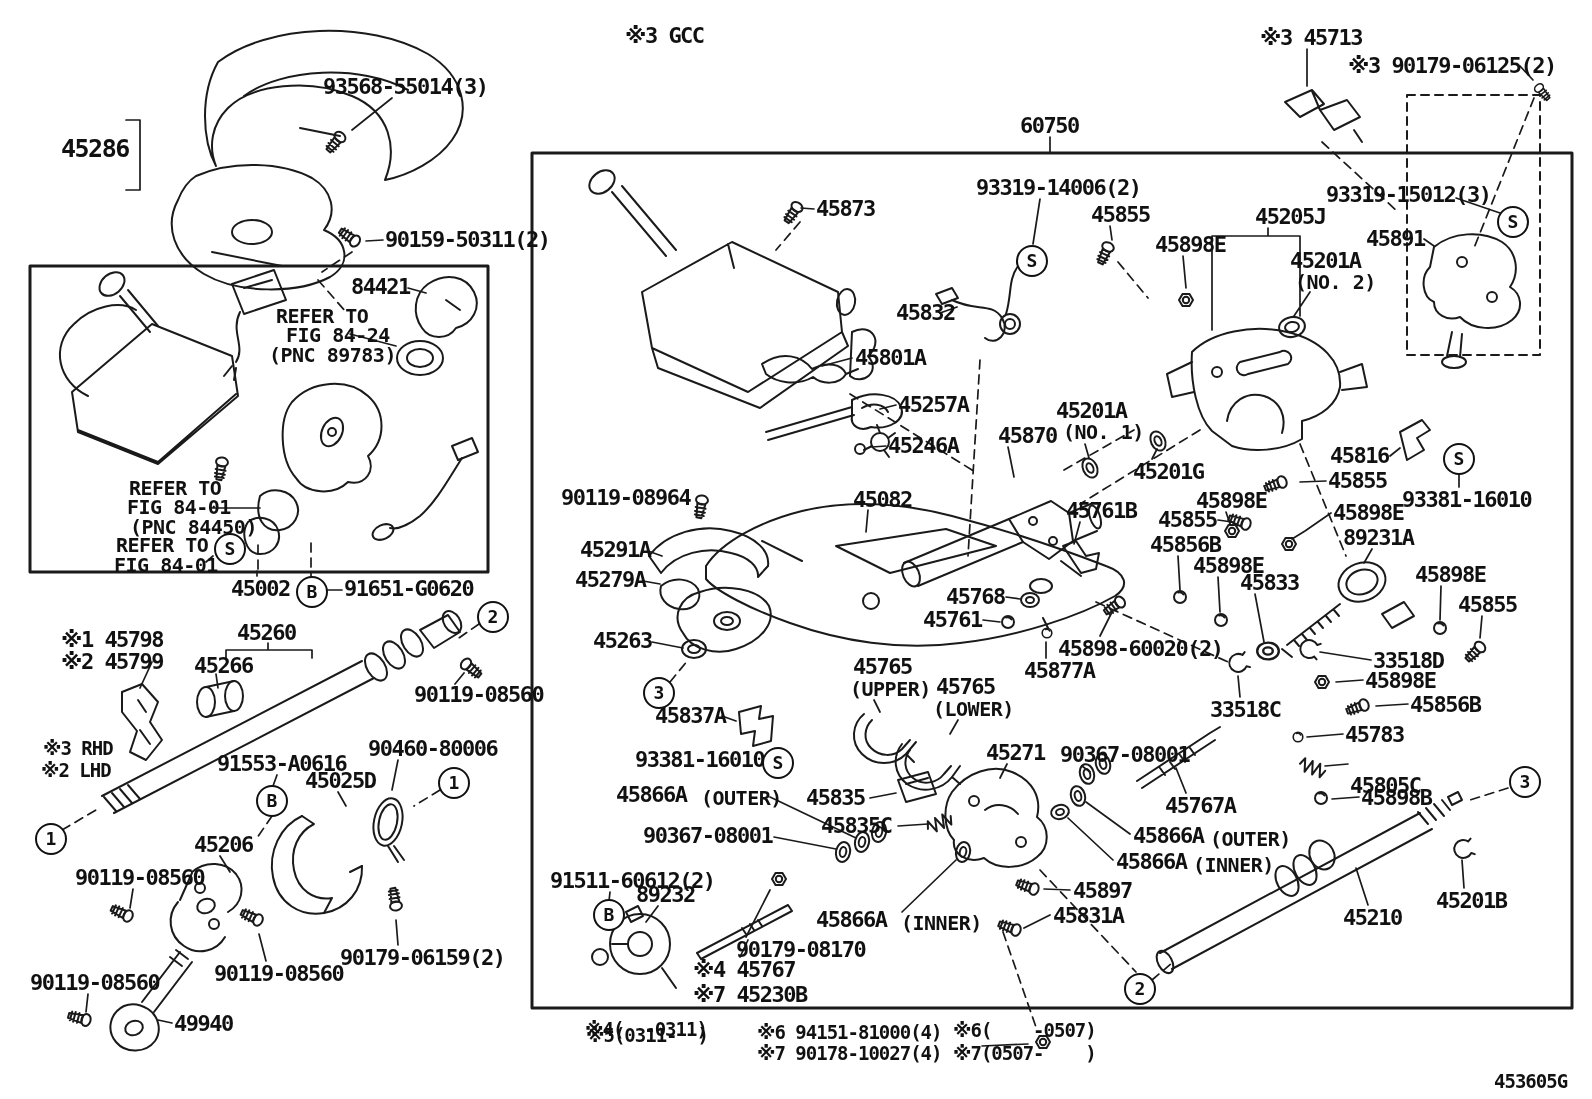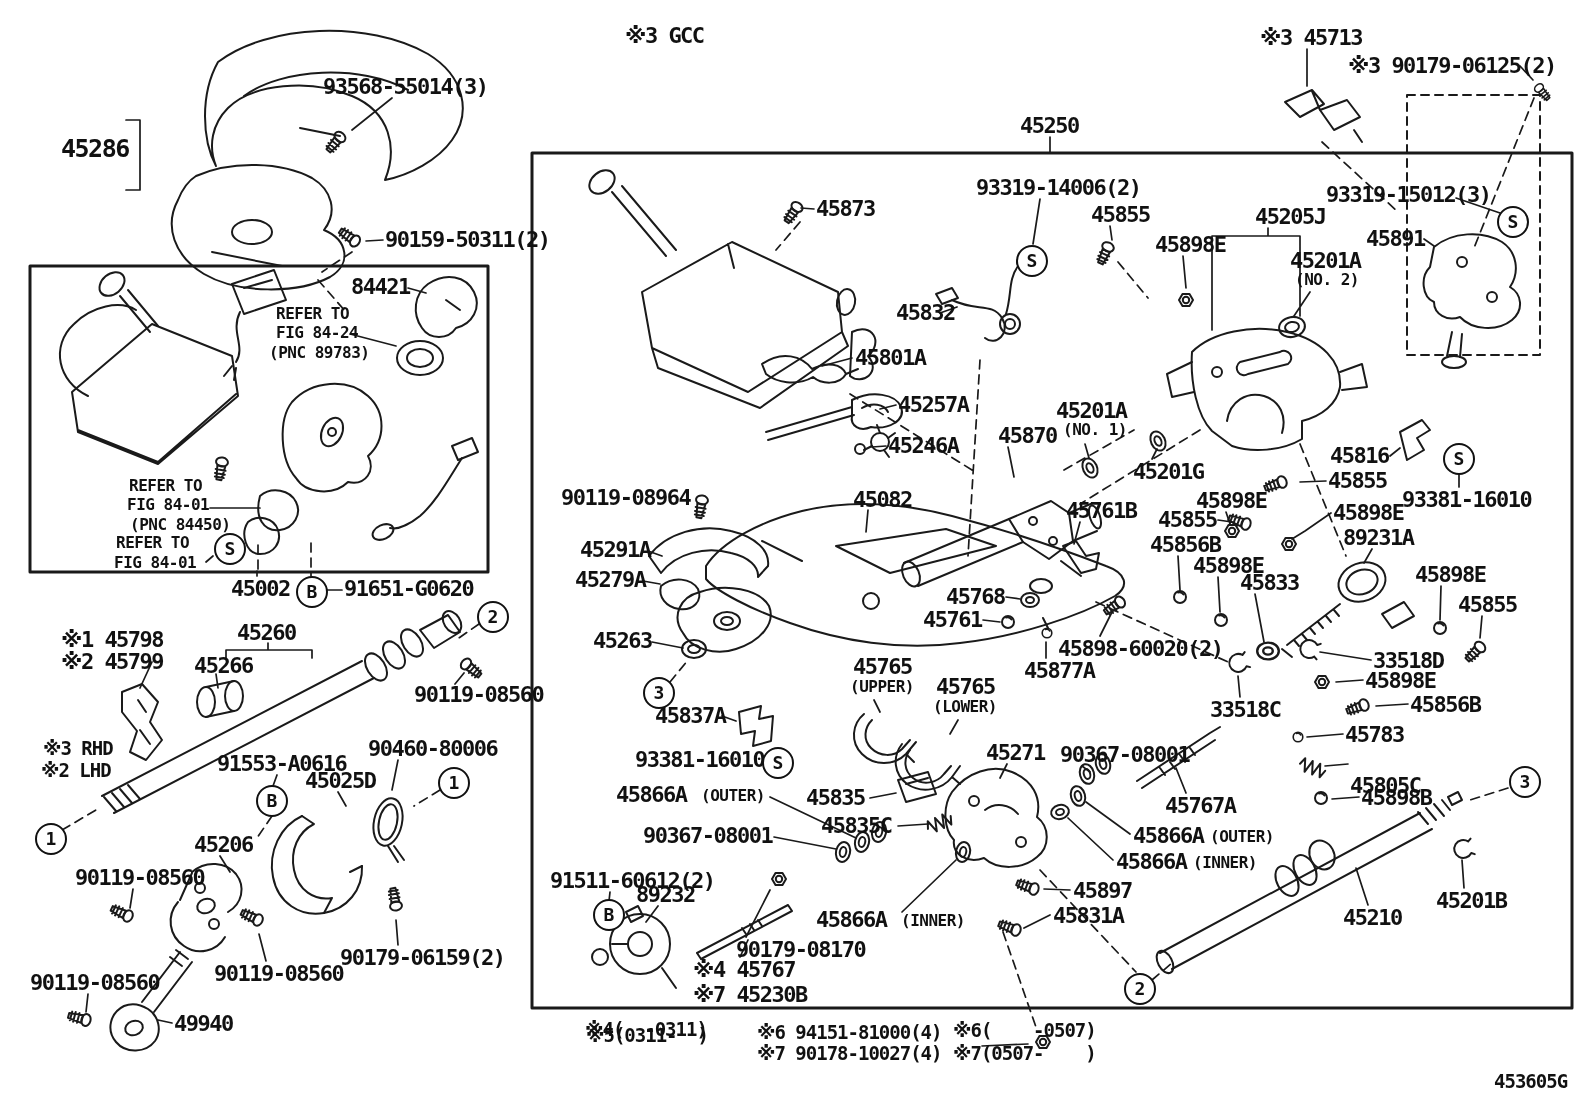--- a/index.html
+++ b/index.html
@@ -3,21 +3,21 @@
 <meta charset="utf-8">
 <style>
   html,body{margin:0;padding:0;background:#fff}
   .stage{position:relative;width:1592px;height:1099px;background:#fff;overflow:hidden;
          font-family:"DejaVu Sans Mono","DejaVu Sans",monospace;color:#111}
   .stage svg{position:absolute;left:0;top:0}
   .lbl{position:absolute;white-space:pre;font-weight:bold;line-height:1;color:#111}
   .xl{font-size:25px;letter-spacing:-1.5px}
   .lg{font-size:22px;letter-spacing:-1.5px}
   .md{font-size:19px;letter-spacing:-1px}
-  .sm{font-size:16px;letter-spacing:-.5px}
+  .sm{font-size:20px;letter-spacing:-.5px}
   .mk{position:absolute;width:28px;height:28px;border:2px solid #111;border-radius:50%;
       display:flex;align-items:center;justify-content:center;font-size:18px;font-weight:bold;
       background:#fff;line-height:1}
 </style>
 </head>
 <body>
 
 <div class="stage">
 
 <svg width="1592" height="1099" viewBox="0 0 1592 1099" fill="none" stroke="#1a1a1a" stroke-width="2" stroke-linecap="round" stroke-linejoin="round">
@@ -270,21 +270,21 @@
     <path d="M1096,602 L1228,662 M1040,870 L1136,972 M1003,932 L1037,1030 M1534,98 L1474,248 M1322,142 L1398,212"></path>
   </g>
 </svg>
 
 <div>
       <div class="lbl xl" style="left: 61px; top: 136px;">45286</div>
       <div class="lbl lg" style="left: 323px; top: 76px;">93568-55014(3)</div>
       <div class="lbl lg" style="left: 385px; top: 229px;">90159-50311(2)</div>
       <div class="lbl lg" style="left: 351px; top: 276px;">84421</div>
       <div class="lbl sm" style="left: 276px; top: 306px;">REFER TO</div>
-      <div class="lbl sm" style="left: 276px; top: 325px;">FIG 84-24</div>
+      <div class="lbl sm" style="left: 286px; top: 325px;">FIG 84-24</div>
       <div class="lbl sm" style="left: 269px; top: 345px;">(PNC 89783)</div>
       <div class="lbl sm" style="left: 129px; top: 478px;">REFER TO</div>
       <div class="lbl sm" style="left: 127px; top: 497px;">FIG 84-01</div>
       <div class="lbl sm" style="left: 130px; top: 517px;">(PNC 84450)</div>
       <div class="lbl sm" style="left: 116px; top: 535px;">REFER TO</div>
       <div class="lbl sm" style="left: 114px; top: 555px;">FIG 84-01</div>
       <div class="lbl lg" style="left: 231px; top: 578px;">45002</div>
       <div class="lbl lg" style="left: 344px; top: 578px; text-align: right;">91651-G0620</div>
       <div class="lbl lg" style="left: 61px; top: 629px;">※1 45798</div>
       <div class="lbl lg" style="left: 61px; top: 651px;">※2 45799</div>
@@ -296,21 +296,21 @@
       <div class="lbl lg" style="left: 217px; top: 753px;">91553-A0616</div>
       <div class="lbl lg" style="left: 344px; top: 738px; margin-left: 24px;">90460-80006</div>
       <div class="lbl lg" style="left: 305px; top: 770px;">45025D</div>
       <div class="lbl lg" style="left: 194px; top: 834px;">45206</div>
       <div class="lbl lg" style="left: 75px; top: 867px;">90119-08560</div>
       <div class="lbl lg" style="left: 214px; top: 963px;">90119-08560</div>
       <div class="lbl lg" style="left: 340px; top: 947px;">90179-06159(2)</div>
       <div class="lbl lg" style="left: 30px; top: 972px;">90119-08560</div>
       <div class="lbl lg" style="left: 174px; top: 1013px;">49940</div>
       <div class="lbl lg" style="left: 625px; top: 25px;">※3 GCC</div>
-      <div class="lbl lg" style="left: 1020px; top: 115px;">45250</div>
+      <div class="lbl lg" style="left: 1020px; top: 115px;">60750</div>
       <div class="lbl lg" style="left: 1260px; top: 27px;">※3 45713</div>
       <div class="lbl lg" style="left: 1348px; top: 55px;">※3 90179-06125(2)</div>
       <div class="lbl lg" style="left: 816px; top: 198px;">45873</div>
       <div class="lbl lg" style="left: 976px; top: 177px;">93319-14006(2)</div>
       <div class="lbl lg" style="left: 1091px; top: 204px;">45855</div>
       <div class="lbl lg" style="left: 1155px; top: 234px;">45898E</div>
       <div class="lbl lg" style="left: 1255px; top: 206px;">45205J</div>
       <div class="lbl lg" style="left: 1290px; top: 250px;">45201A</div>
       <div class="lbl sm" style="left: 1295px; top: 272px;">(NO. 2)</div>
       <div class="lbl lg" style="left: 1326px; top: 184px;">93319-15012(3)</div>

